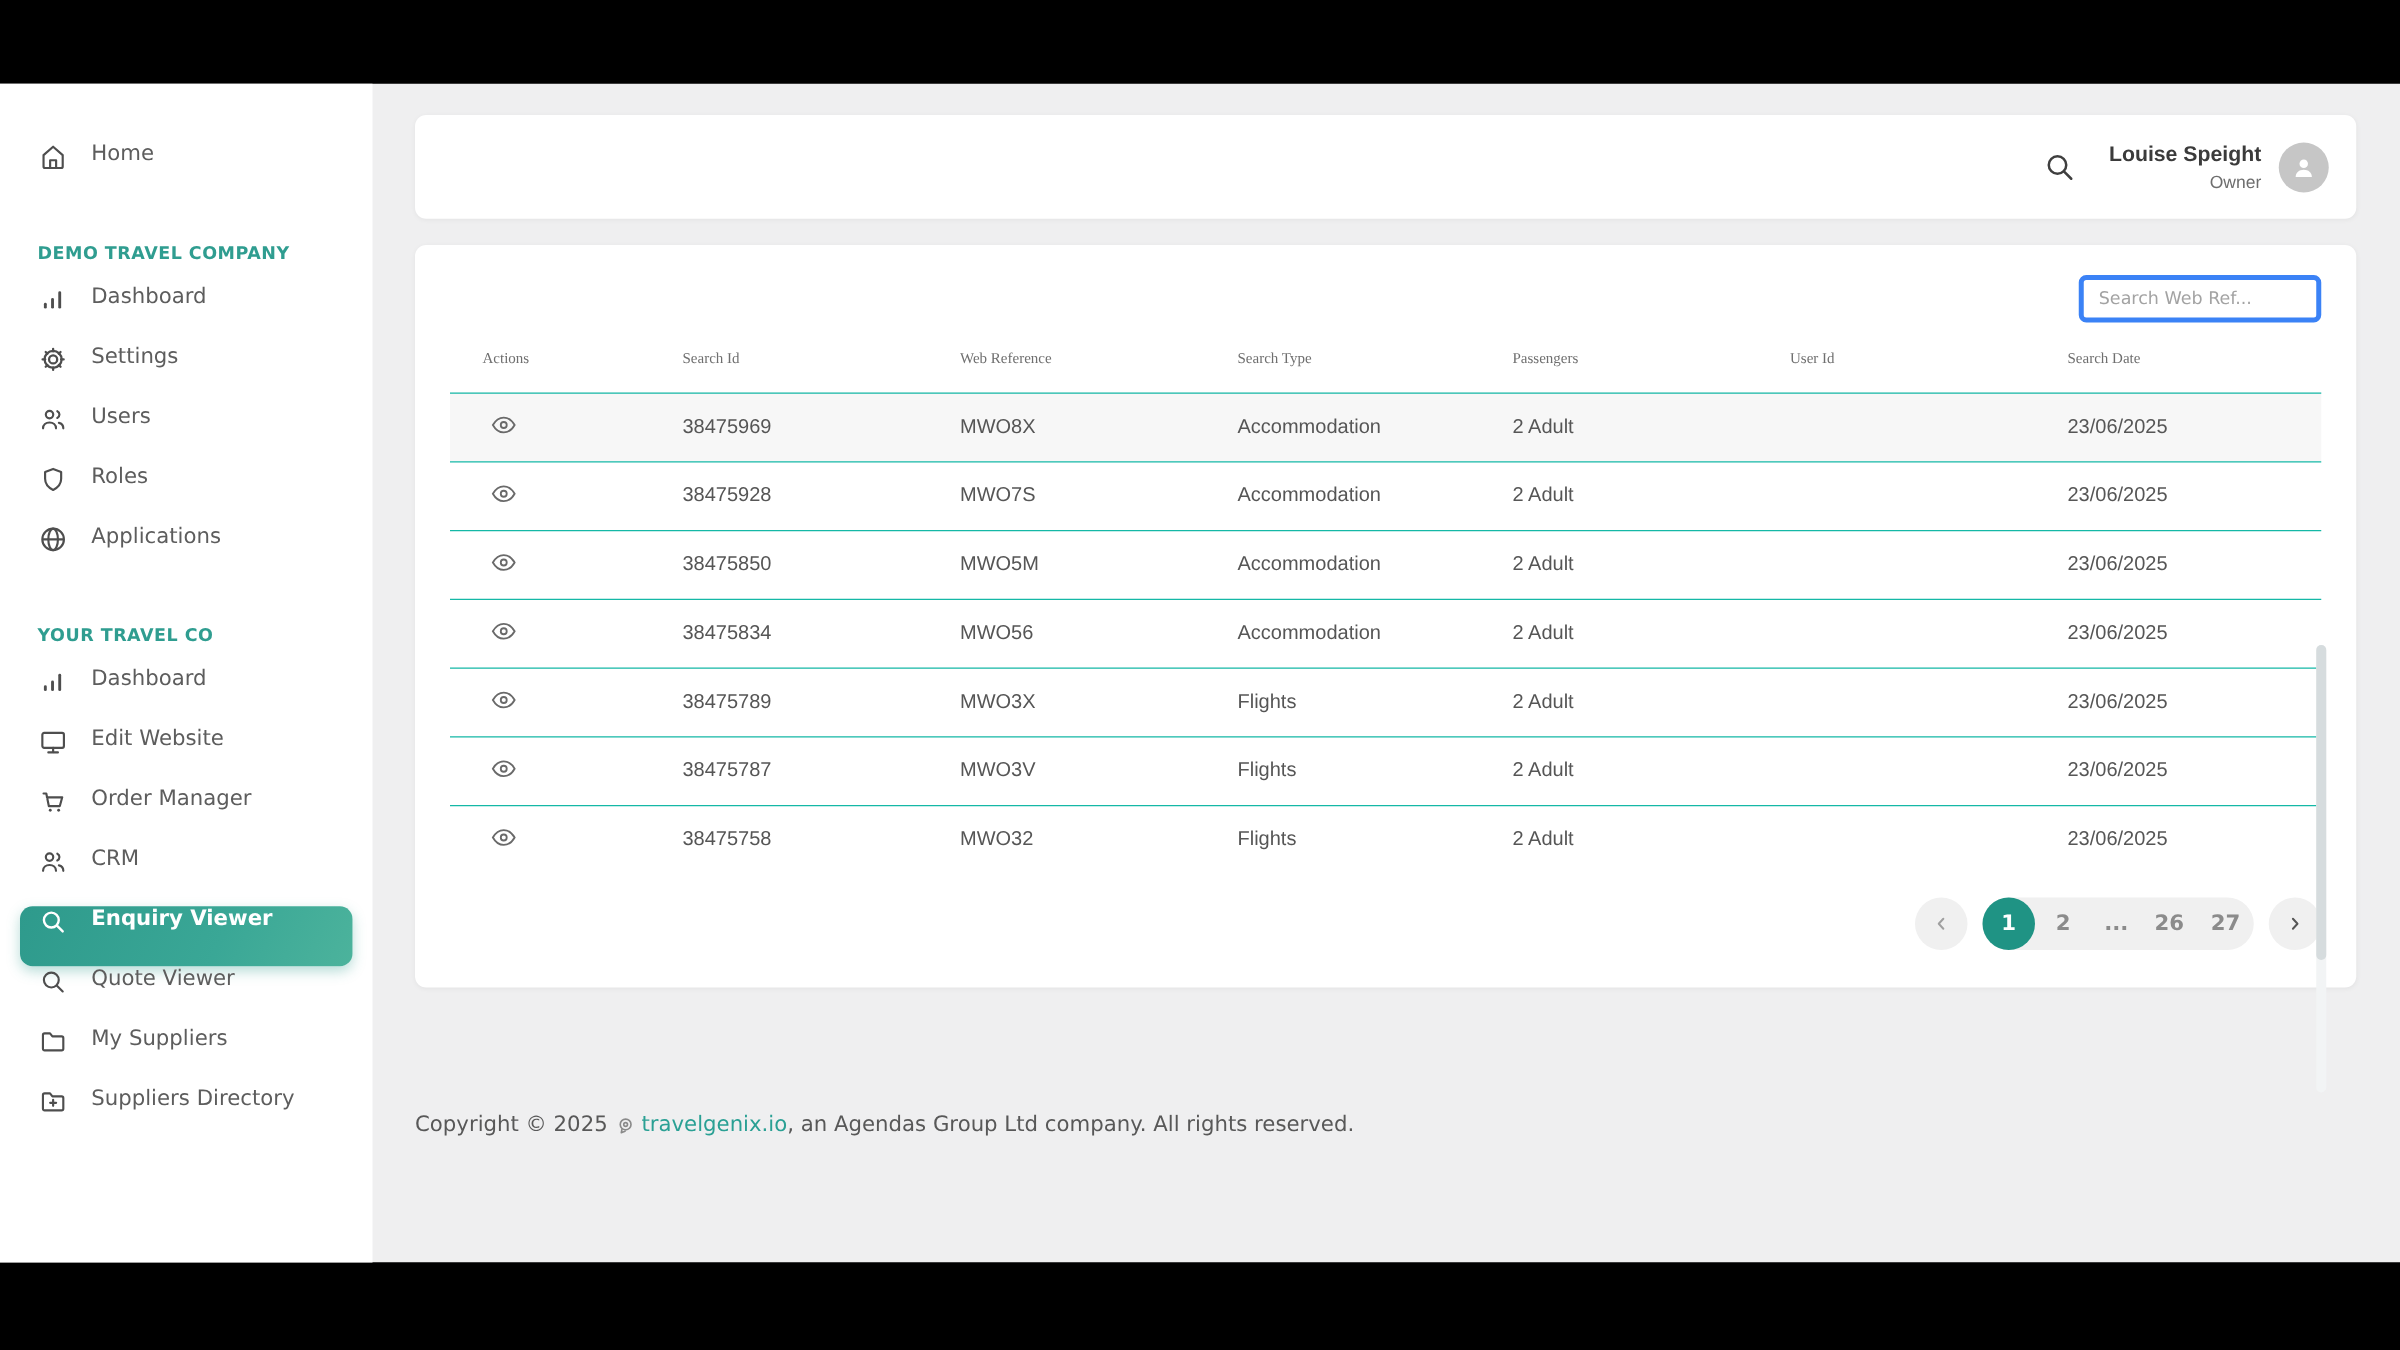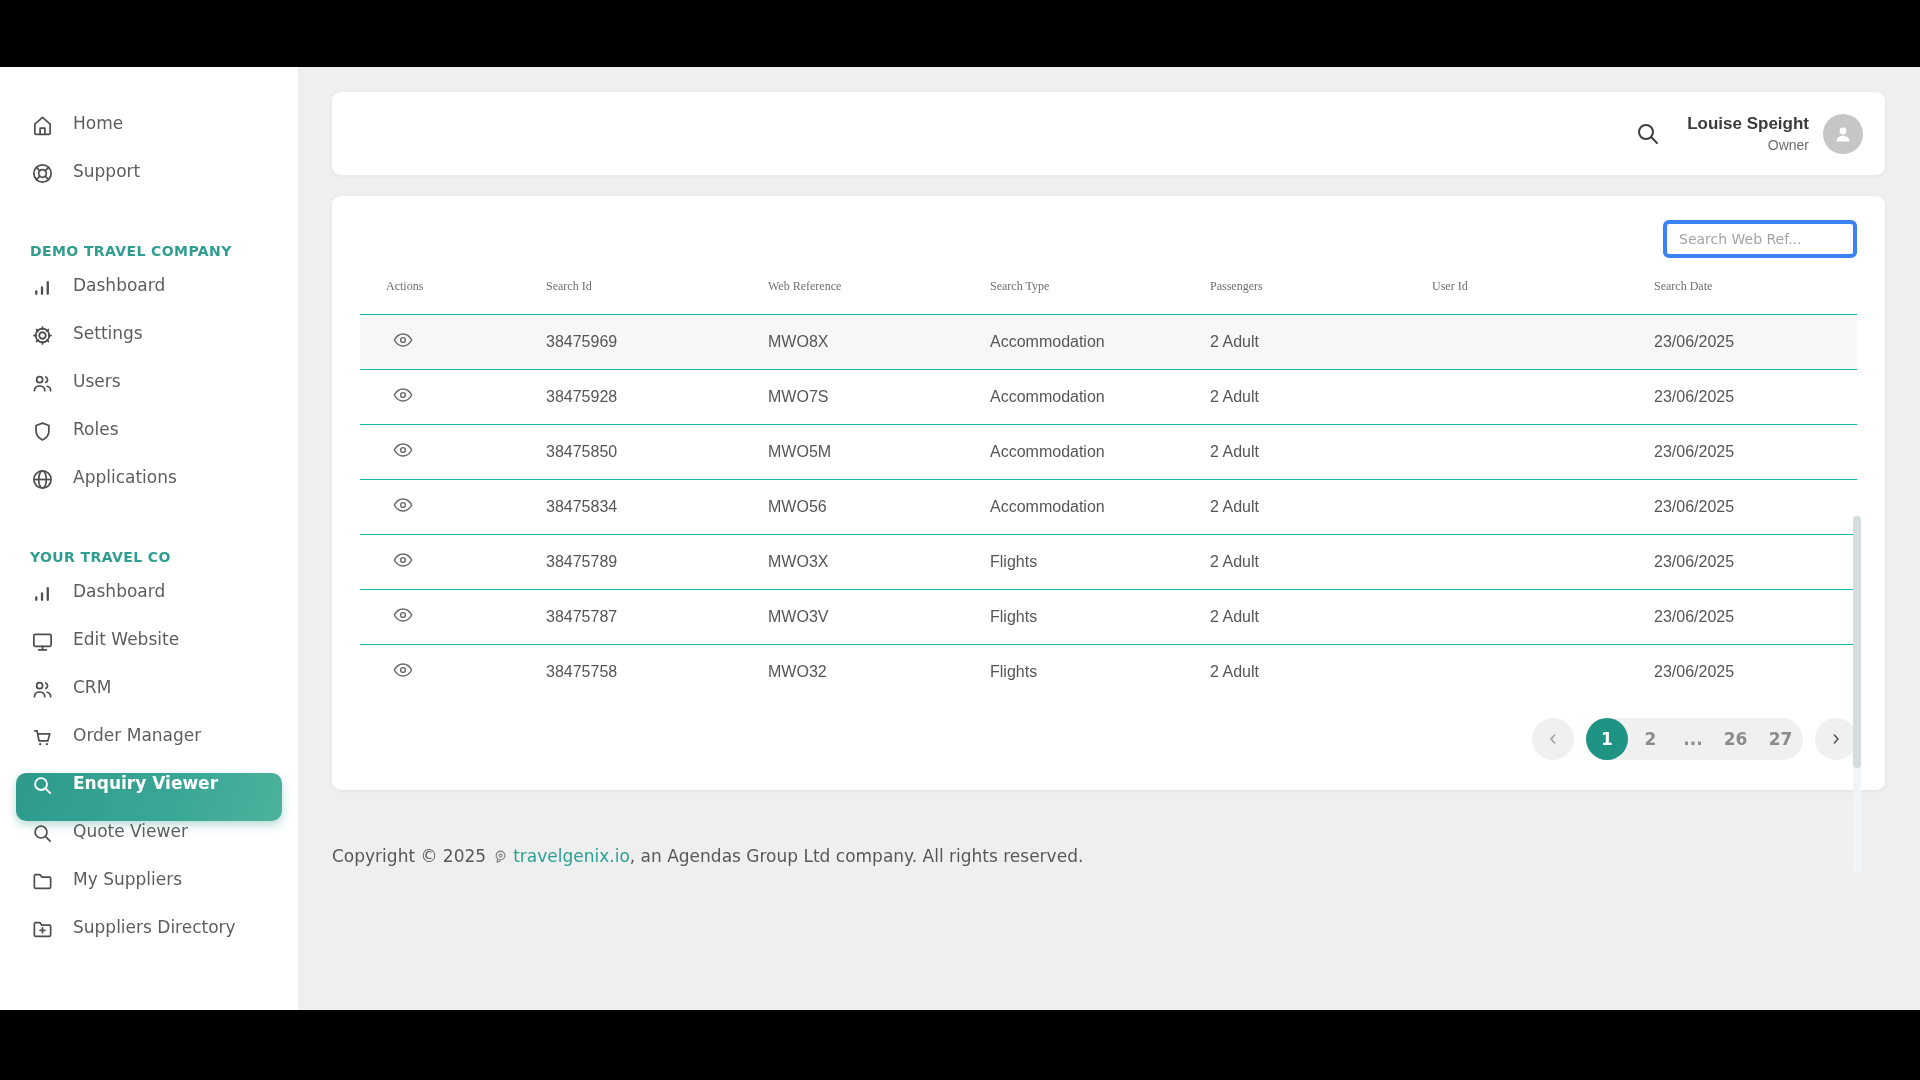--- a/index.html
+++ b/index.html
@@ -102,21 +102,21 @@
     font-weight: bold; cursor: pointer; background: none; border: none;
     font-family: "DejaVu Sans", sans-serif;
   }
   .pg-page.ellipsis { min-width: 40px; cursor: default; }
   .pg-page.active {
     width: 42px; min-width: 42px; height: 42px; border-radius: 50%;
     background: #1f9384; color: #fff; display: flex; align-items: center; justify-content: center;
   }
 
   .footer {
-    margin-top: 56px; font-size: 17px; color: #585858;
+    margin-top: 100px; font-size: 17px; color: #585858;
     font-family: "DejaVu Sans", sans-serif; display: flex; 
   }
   .footer .pin { margin: 0 5px 0 7px; display: flex; align-items: center; }
   .footer a { color: #2aa094; text-decoration: none; cursor: pointer; }
 </style>
 </head>
 <body>
 
 <div class="top-bar"></div>
 
@@ -127,30 +127,20 @@
     <nav class="nav">
       <div class="nav-item">
         <span class="ic">
           <svg viewBox="0 0 24 24" width="23" height="23" fill="none" stroke-width="1.8" stroke-linecap="round" stroke-linejoin="round">
             <path d="M4 10.5 L12 3.5 L20 10.5 V20 a1.3 1.3 0 0 1 -1.3 1.3 H5.3 A1.3 1.3 0 0 1 4 20 Z"></path>
               <path d="M9.5 21 v-6.2 h5 V21"></path>
           </svg>
         </span>
         <span>Home</span>
       </div>
-      <div class="nav-item">
-        <span class="ic">
-          <svg viewBox="0 0 24 24" width="23" height="23" fill="none" stroke-width="1.8" stroke-linecap="round">
-            <circle cx="12" cy="12" r="9"></circle>
-              <circle cx="12" cy="12" r="4"></circle>
-            <path d="M5.7 5.7 l3.5 3.5 M18.3 5.7 l-3.5 3.5 M5.7 18.3 l3.5 -3.5 M18.3 18.3 l-3.5 -3.5"></path>
-          </svg>
-        </span>
-        <span>Support</span>
-      </div>
 
       <div class="section-label">DEMO TRAVEL COMPANY</div>
 
       <div class="nav-item">
         <span class="ic">
           <svg viewBox="0 0 24 24" width="23" height="23" fill="none" stroke-width="2.4" stroke-linecap="round">
             <path d="M5.5 18.5 v-2.5"></path>
               <path d="M11.5 18.5 v-6.5"></path>
               <path d="M17.5 18.5 v-12"></path>
           </svg>
@@ -214,38 +204,38 @@
           <svg viewBox="0 0 24 24" width="23" height="23" fill="none" stroke-width="1.8" stroke-linecap="round" stroke-linejoin="round">
             <rect x="3" y="4.5" width="18" height="12.5" rx="1.5"></rect>
               <path d="M12 17 V20.5"></path>
               <path d="M8 20.8 H16"></path>
           </svg>
         </span>
         <span>Edit Website</span>
       </div>
       <div class="nav-item">
         <span class="ic">
+          <svg viewBox="0 0 24 24" width="23" height="23" fill="none" stroke-width="1.8" stroke-linecap="round" stroke-linejoin="round">
+            <path d="M4 5 H6.3 L8.4 15.5 H17.6 L19.6 8.2 H6.8"></path>
+            <circle cx="9.6" cy="19" r="1.2" fill="#4e4e4e" stroke="none"></circle>
+              <circle cx="16.6" cy="19" r="1.2" fill="#4e4e4e" stroke="none"></circle>
+          </svg>
+        </span>
+        <span>Order Manager</span>
+      </div>
+      <div class="nav-item">
+        <span class="ic">
           <svg viewBox="0 0 24 24" width="23" height="23" fill="none" stroke-width="1.8" stroke-linecap="round">
             <circle cx="9" cy="8" r="3.1"></circle>
               <path d="M3.6 19.5 c0-3 2.4-4.9 5.4-4.9 s5.4 1.9 5.4 4.9"></path>
             <path d="M15.5 5.2 a3.1 3.1 0 0 1 0 5.6"></path>
               <path d="M16.8 14.9 c2.3 0.5 3.7 2.3 3.7 4.6"></path>
           </svg>
         </span>
         <span>CRM</span>
-      </div>
-      <div class="nav-item">
-        <span class="ic">
-          <svg viewBox="0 0 24 24" width="23" height="23" fill="none" stroke-width="1.8" stroke-linecap="round" stroke-linejoin="round">
-            <path d="M4 5 H6.3 L8.4 15.5 H17.6 L19.6 8.2 H6.8"></path>
-            <circle cx="9.6" cy="19" r="1.2" fill="#4e4e4e" stroke="none"></circle>
-              <circle cx="16.6" cy="19" r="1.2" fill="#4e4e4e" stroke="none"></circle>
-          </svg>
-        </span>
-        <span>Order Manager</span>
       </div>
       <div class="nav-item active">
         <span class="ic">
           <svg viewBox="0 0 24 24" width="23" height="23" fill="none" stroke-width="2" stroke-linecap="round">
             <circle cx="10.5" cy="10.5" r="6.2"></circle>
               <path d="M15.2 15.2 L20 20"></path>
           </svg>
         </span>
         <span>Enquiry Viewer</span>
       </div>

